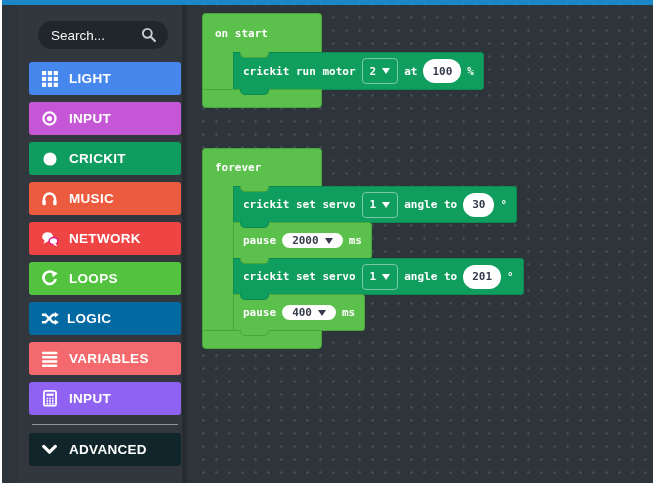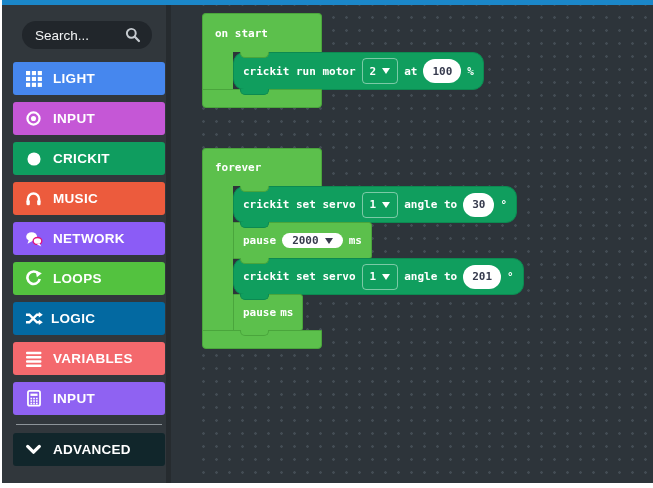--- a/index.html
+++ b/index.html
@@ -7,21 +7,21 @@
   body {
     background:#ffffff;
     font-family:"Liberation Sans", sans-serif;
     position:relative; overflow:hidden;
   }
   .editor { position:absolute; left:2px; top:0; width:651px; height:483px; background:#2d343a; }
   .topbar { position:absolute; left:0; top:0; right:0; height:5px; background:#1b87c9; z-index:5; }
 
   
   .sidebar {
-    position:absolute; left:0; top:5px; width:169px; height:478px;
+    position:absolute; left:16px; top:5px; width:169px; height:478px;
     background:#31373c; border-right:5px solid #262b2f;
   }
   .search {
     position:absolute; left:20px; top:16px; width:130px; height:28px;
     background:#21262b; border-radius:14px;
     display:flex; align-items:center; justify-content:space-between;
     padding:0 11px 0 13px; cursor:text;
   }
   .search-label { color:#f2f4f5; font-size:13.5px; }
   .cats { position:absolute; left:11px; top:57px; width:152px; }
@@ -65,21 +65,21 @@
     position:absolute; left:0; width:120px; height:19px;
     background:#5cc04c; border:1px solid #4aa53c;
     border-radius:0 0 4px 4px;
   }
   .stack { position:absolute; left:31px; display:flex; flex-direction:column; align-items:flex-start; }
   .stmt {
     position:relative; display:inline-flex; align-items:center; gap:4px;
     padding:0 9px; border-radius:0 3px 3px 0; border:1px solid; cursor:grab;
   }
   .stmt + .stmt { margin-top:-1px; }
-  .stmt.crickit { background:#109e5e; border-color:#0c8a51; height:37px;border-radius:11px; }
+  .stmt.crickit { background:#109e5e; border-color:#0c8a51; height:37px; }
   .stmt.h38 { height:38px; }
   .stmt.loops { background:#5cc04c; border-color:#4aa53c; height:37px; }
   .notch {
     position:absolute; top:-1px; left:6px; width:29px; height:6px;
     border-radius:0 0 5px 5px; border:1px solid; border-top:none;
   }
   .notch.from-green { background:#5cc04c; border-color:#4aa53c; }
   .notch.from-teal  { background:#109e5e; border-color:#0c8a51; }
   .foot .notch { left:37px; }
 
@@ -161,21 +161,21 @@
         <span class="ic">
           <svg width="17" height="17" viewBox="0 0 18 18">
             <path d="M3.1 13.3 V9.6 a5.9 5.9 0 0 1 11.8 0 V13.3" fill="none" stroke="#ffffff" stroke-width="2.6"></path>
             <rect x="1.5" y="10.6" width="3.6" height="5.6" rx="1.5" fill="#ffffff"></rect>
             <rect x="12.9" y="10.6" width="3.6" height="5.6" rx="1.5" fill="#ffffff"></rect>
           </svg>
         </span>
         <span>MUSIC</span>
       </div>
 
-      <div class="cat" style="background: #8b5cf6;">
+      <div class="cat" style="background: #ef4444;">
         <span class="ic">
           <svg width="18" height="16" viewBox="0 0 19 17">
             <ellipse cx="7" cy="6" rx="5.8" ry="4.6" fill="#ffffff"></ellipse>
             <polygon points="4,9.4 2.6,13.6 8.4,10.4" fill="#ffffff"></polygon>
             <ellipse cx="13.2" cy="10.6" rx="4.6" ry="3.7" fill="#ffffff" stroke="#e2107e" stroke-width="1.4"></ellipse>
             <polygon points="15.6,13.2 17.2,16.4 12.4,14.2" fill="#ffffff"></polygon>
           </svg>
         </span>
         <span>NETWORK</span>
       </div>
@@ -318,20 +318,24 @@
           <span class="blocktext">angle to</span>
           <span class="oval">
             <span class="blocktext">201</span>
           </span>
           <span class="blocktext">°</span>
         </div>
 
         <div class="stmt loops">
           <div class="notch from-teal"></div>
           <span class="blocktext">pause</span>
+          <span class="pill">
+            <span class="blocktext">400</span>
+            <span class="caret"></span>
+          </span>
           <span class="blocktext">ms</span>
         </div>
 
       </div>
       <div class="foot" style="top:182px;">
         <div class="notch from-green"></div>
       </div>
     </div>
 
   </div>

